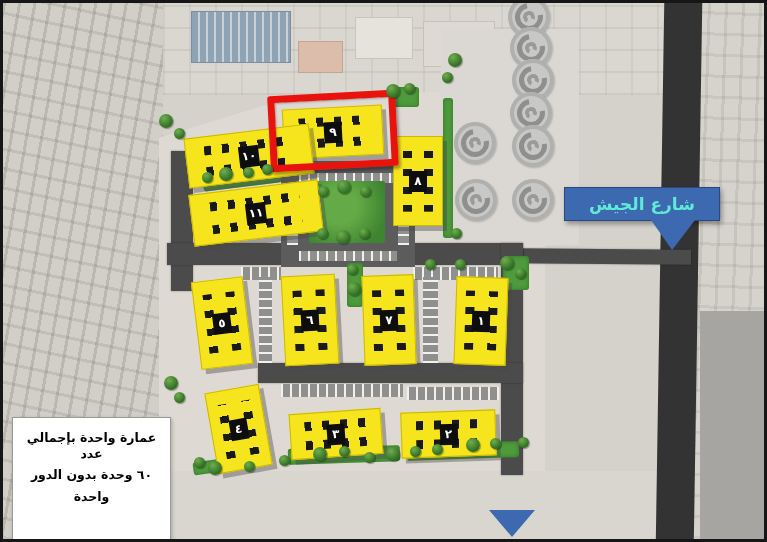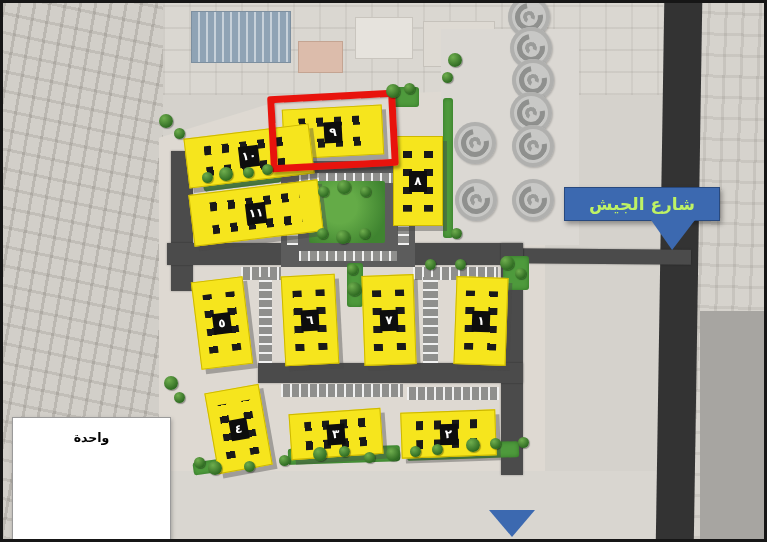--- a/index.html
+++ b/index.html
@@ -78,21 +78,21 @@
     background-size:9px 74%,9px 74%;background-position:18% 50%,82% 50%;}
   .num{position:relative;z-index:2;min-width:18px;height:21px;padding:0 3px;
     background:#0d0d0d;color:#fff;font-weight:bold;font-size:12px;
     display:flex;align-items:center;justify-content:center;}
 
   .highlight-rect{left:266px;top:90px;width:128px;height:76px;
     border:7px solid #e8130d;border-radius:3px;transform:rotate(-3deg);
     box-shadow:2px 3px 3px rgba(0,0,0,.35), inset 1px 1px 2px rgba(0,0,0,.25);}
 
   
-  .callout{background:#3c69b0;border:1px solid #28497e;color:#bef264;
+  .callout{background:#3c69b0;border:1px solid #28497e;color:#5eead4;
     display:flex;align-items:center;justify-content:center;direction:rtl;
     font-weight:bold;box-shadow:2px 3px 5px rgba(0,0,0,.35);}
   .callout-street{left:561px;top:184px;width:156px;height:34px;font-size:17px;}
   .callout-prison{left:448px;top:472px;width:166px;height:36px;font-size:15px;}
   .pointer{background:#3c69b0;}
   .pointer-street{left:648px;top:217px;width:44px;height:30px;
     clip-path:polygon(0 0,100% 0,48% 100%);}
   .pointer-prison{left:486px;top:507px;width:46px;height:27px;
     clip-path:polygon(0 0,100% 0,50% 100%);}
 
@@ -242,16 +242,18 @@
     </div>
 
   <div class="abs callout callout-street">
     <span>شارع الجيش</span>
   </div>
   <div class="abs pointer pointer-street"></div>
 
   <div class="abs pointer pointer-prison"></div>
 
   <div class="abs legend">
+    <div class="legend-line">عمارة واحدة بإجمالي عدد</div>
+    <div class="legend-line">٦٠ وحدة بدون  الدور</div>
     <div class="legend-line">واحدة</div>
   </div>
 
 </div>
 
 </body></html>

